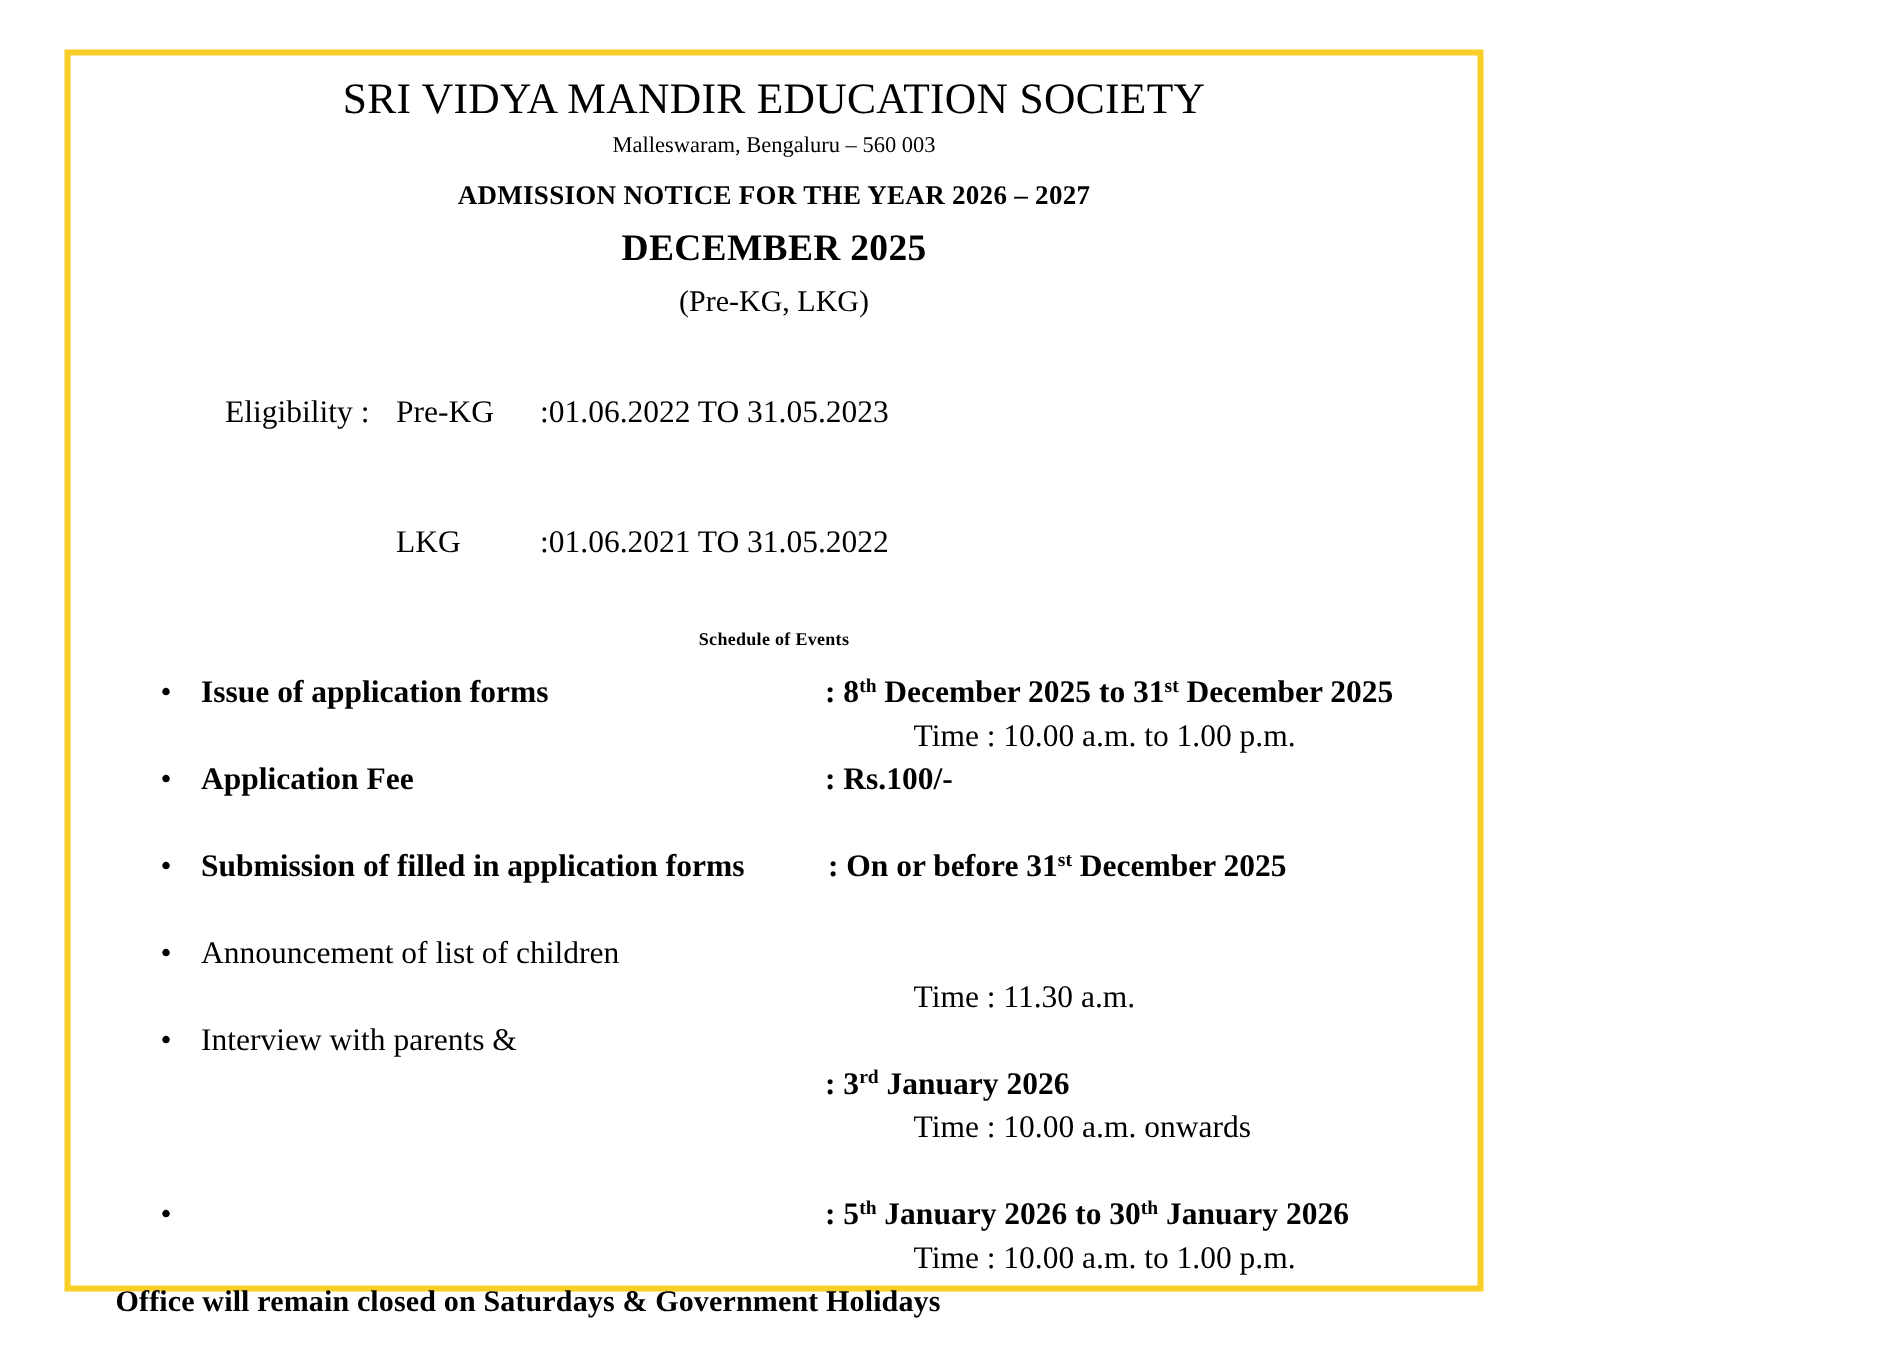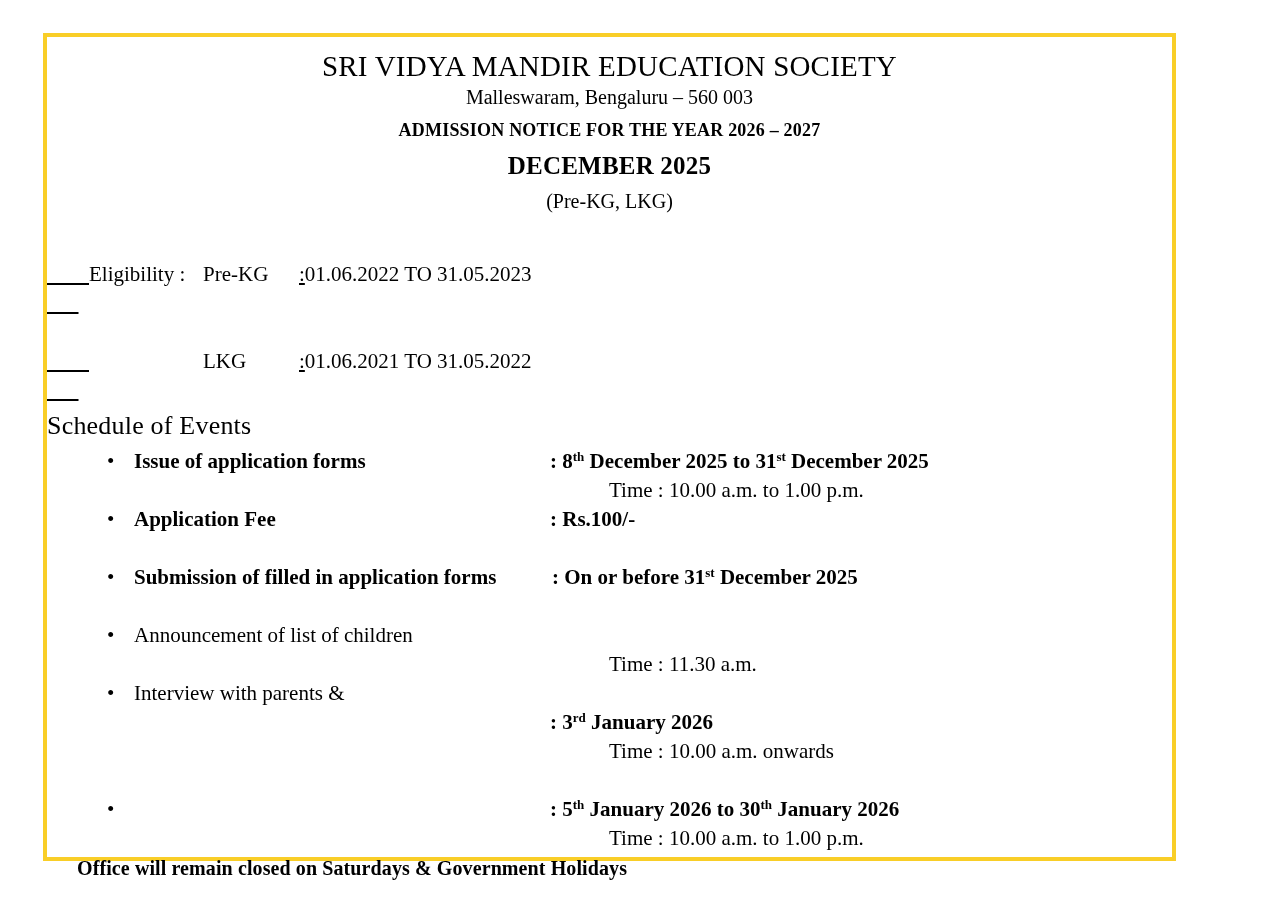--- a/index.html
+++ b/index.html
@@ -21,38 +21,38 @@
     width: 1264px;
     height: 900px;
     background: #ffffff;
   }
 
   
   #notice-frame {
     position: absolute;
     left: 43px;
     top: 33px;
-    width: 1133px;
+    width: 946px;
     height: 828px;
     box-sizing: border-box;
     border: 4px solid #f9ce27;
     background: #ffffff;
   }
 
   
   .header { text-align: center; }
 
   .society-name {
     font-size: 29px;
     line-height: 34px;
     letter-spacing: 0.2px;
     margin-top: 12px;
   }
   .society-address {
-    font-size: 20px;
+    font-size: 15px;
     line-height: 27px;
     margin-top: 1px;
   }
   .notice-title {
     font-size: 18px;
     font-weight: bold;
     line-height: 33px;
     letter-spacing: 0.2px;
     margin-top: 3px;
   }
@@ -65,33 +65,34 @@
   }
   .notice-classes {
     font-size: 20px;
     line-height: 32px;
     margin-top: 3px;
   }
 
   
   .eligibility {
     margin-top: 14px;
+    padding-left: 61px;
     font-size: 21px;
     line-height: 29px;
-    text-decoration: underline;
   }
   .elig-row { white-space: pre; }
   .elig-label { display: inline-block; width: 114px; }
   .elig-class { display: inline-block; width: 96px; }
   .elig-range { display: inline-block; }
 
   
   .schedule-heading {
-    font-size: 26px;
-    font-weight: normal;
+    text-align: center;
+    font-size: 12px;
+    font-weight: bold;
     line-height: 26px;
     margin-top: 8px;
     letter-spacing: 0.2px;
   }
 
   
   .schedule {
     margin-top: 8px;
     padding-left: 0;
     font-size: 21px;

